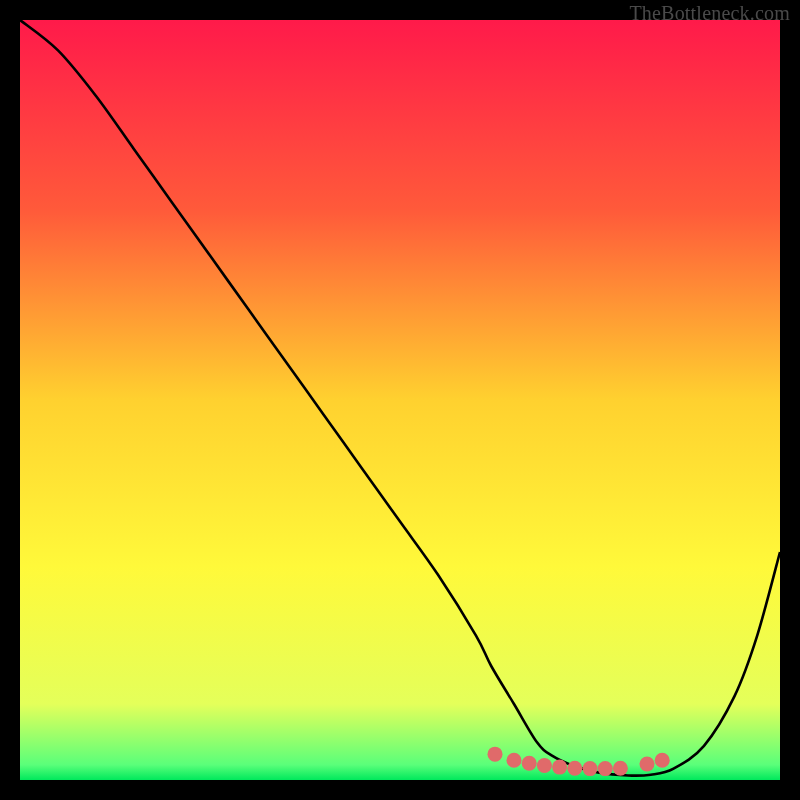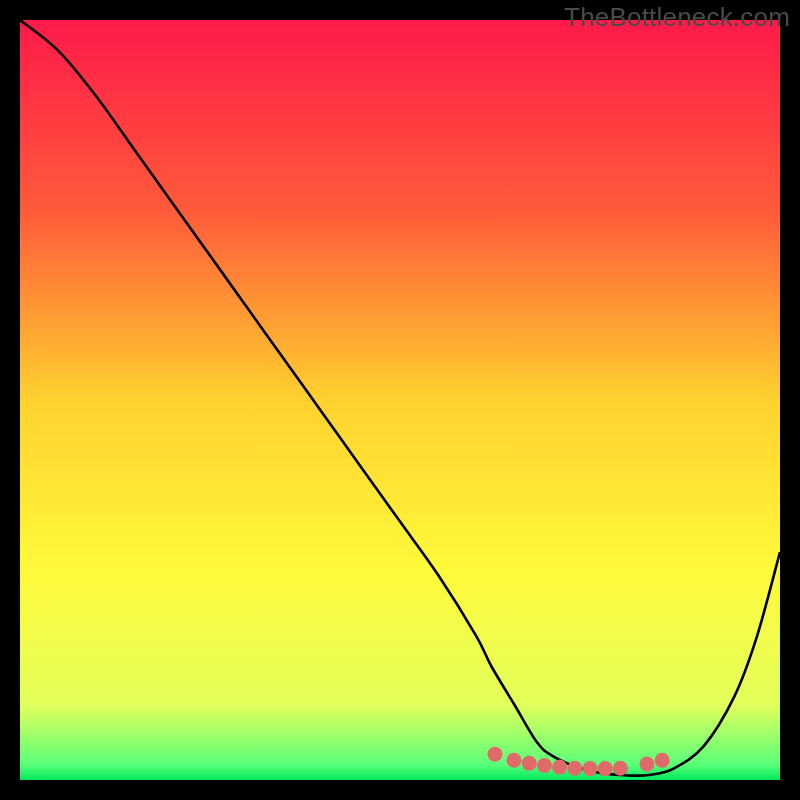--- a/index.html
+++ b/index.html
@@ -14,22 +14,22 @@
     position: absolute;
     left: 20px;
     top: 20px;
     width: 760px;
     height: 760px;
   }
   .watermark {
     position: absolute;
     top: 2px;
     right: 10px;
-    font-family: Liberation Sans, sans-serif;
-    font-size: 26px;
+    font-family: Liberation Serif, serif;
+    font-size: 20px;
     font-weight: 500;
     color: #4a4a4a;
     letter-spacing: 0.2px;
   }
   svg {
     display: block;
   }
 </style>
 </head>
 <body>

